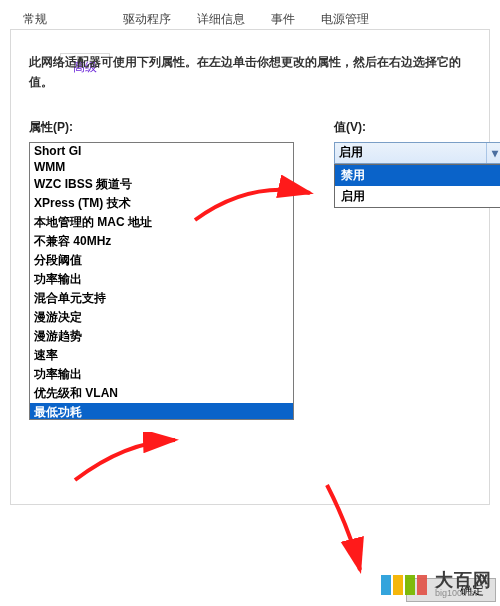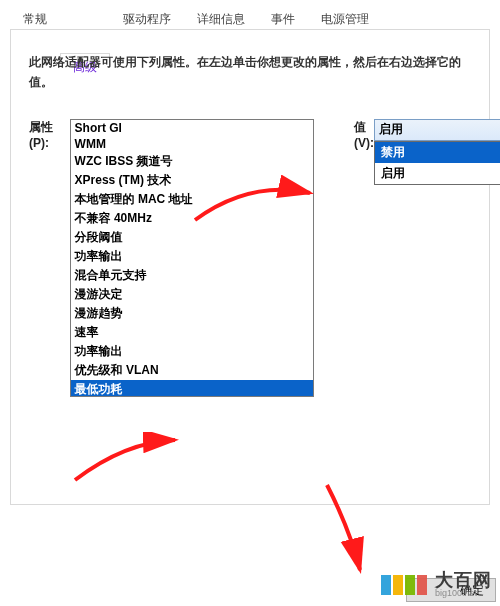--- a/index.html
+++ b/index.html
@@ -51,21 +51,21 @@
   }
   .desc {
     margin: 8px 0 26px 0;
     line-height: 1.7;
     color: #333;
   }
   .row {
     display: flex;
     gap: 40px;
   }
-  .col { display: flex; flex-direction: row; }
+  .col { display: flex; flex-direction: column; }
   .lbl { margin-bottom: 6px; color: #222; }
   .listbox {
     width: 265px;
     height: 278px;
     border-top: 1px solid #7a7a7a;
     border-left: 1px solid #7a7a7a;
     border-right: 1px solid #7a7a7a;
     border-bottom: 1px solid #7a7a7a;
     overflow-y: auto;
     background: #fff;

